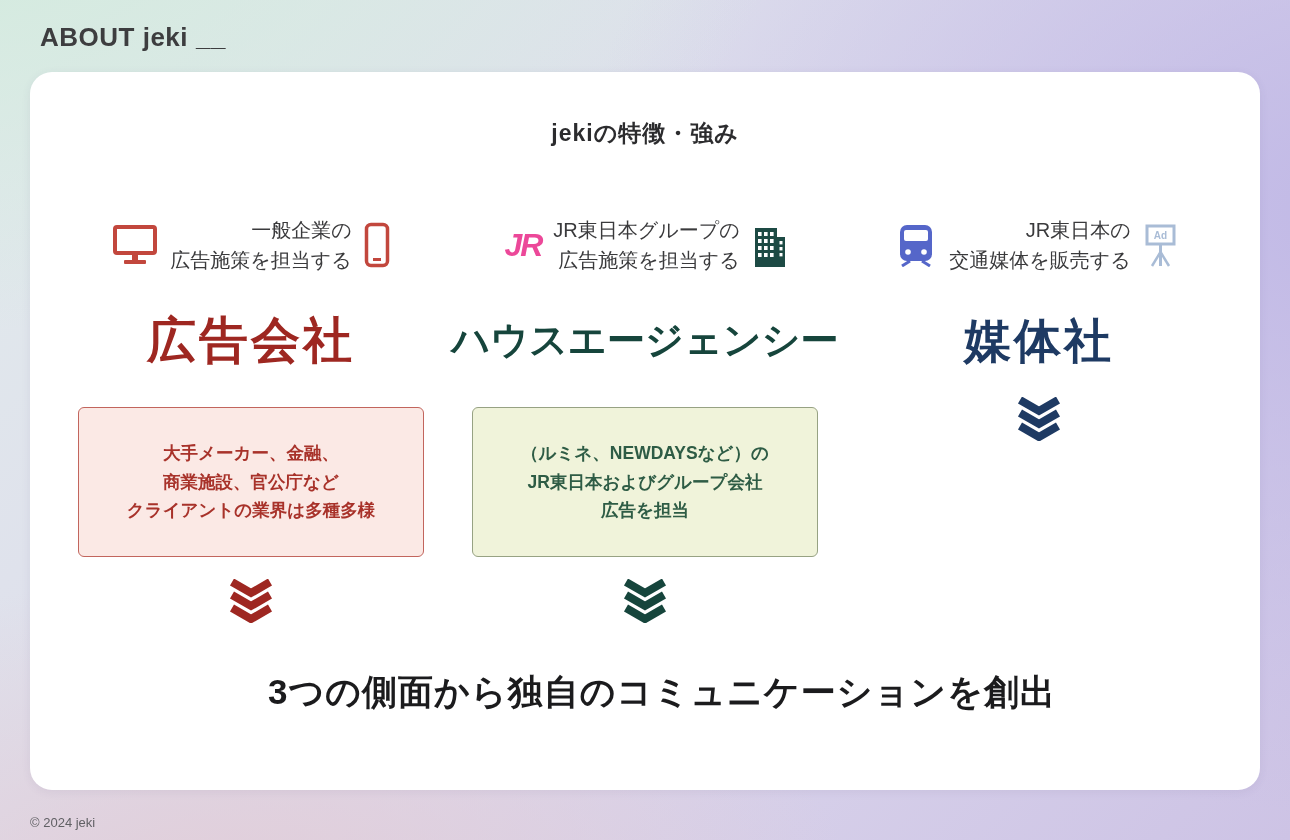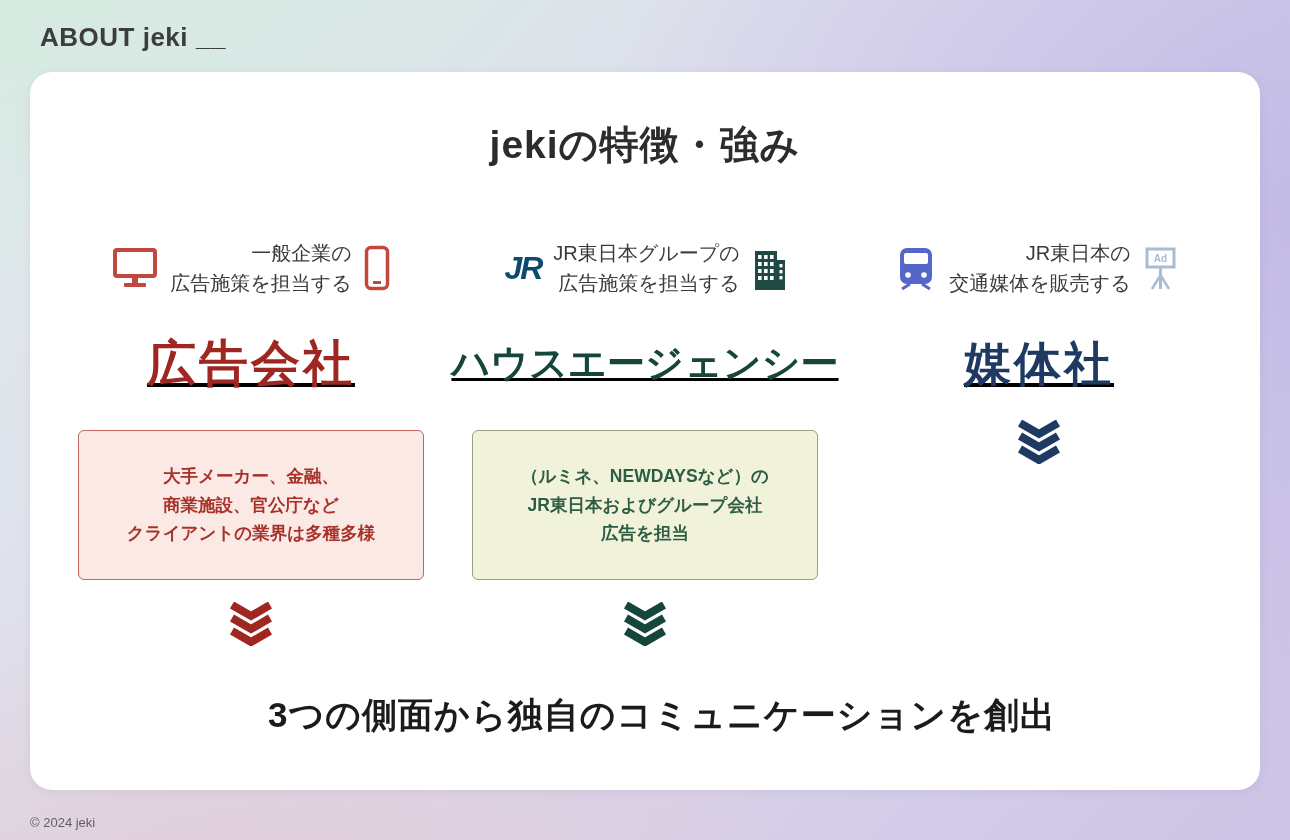--- a/index.html
+++ b/index.html
@@ -21,35 +21,35 @@
     display:flex;align-items:baseline;gap:8px;
   }
   .about-underscore{font-weight:600;color:#3d3d3f;}
   .card{
     position:absolute;left:30px;top:72px;width:1230px;height:718px;
     background:#ffffff;border-radius:22px;box-sizing:border-box;
     box-shadow:0 2px 10px rgba(80,70,120,.08);
   }
   .card-title{
     margin:46px 0 0;text-align:center;
-    font-size:39px;font-weight:600;color:#2c2c2e;letter-spacing:1px;
+    font-size:23px;font-weight:600;color:#2c2c2e;letter-spacing:1px;
   }
   .columns{
     display:flex;justify-content:space-between;
     padding:0 48px;margin-top:64px;
   }
   .column{width:346px;display:flex;flex-direction:column;align-items:center;}
   .icon-row{display:flex;align-items:center;justify-content:center;gap:12px;height:64px;}
   .icon{display:inline-flex;align-items:center;justify-content:center;}
   .tagline{font-size:20px;font-weight:500;color:#3a3a3c;text-align:right;line-height:1.5;}
   .tagline span{display:block;}
   .jr-logo{
-    font-weight:900;font-style:italic;font-size:32px;color:#0c4a6e;letter-spacing:-2px;
-  }
-  .heading-wrap{height:70px;margin-top:28px;display:flex;align-items:center;justify-content:center;text-decoration:underline;}
+    font-weight:900;font-style:italic;font-size:32px;color:#ec4899;letter-spacing:-2px;
+  }
+  .heading-wrap{height:70px;margin-top:28px;display:flex;align-items:center;justify-content:center;}
   .heading{
     margin:0;font-weight:800;color:var(--heading,#222);white-space:nowrap;line-height:1;
   }
   .col-0 .heading{font-size:49px;letter-spacing:3px;}
   .col-1 .heading{font-size:38px;letter-spacing:0px;}
   .col-2 .heading{font-size:47px;letter-spacing:3px;}
   .box{
     margin-top:32px;width:100%;min-height:150px;box-sizing:border-box;
     background:var(--box-bg,#eee);border:1.5px solid var(--box-border,#999);
     border-radius:6px;display:flex;flex-direction:column;justify-content:center;

